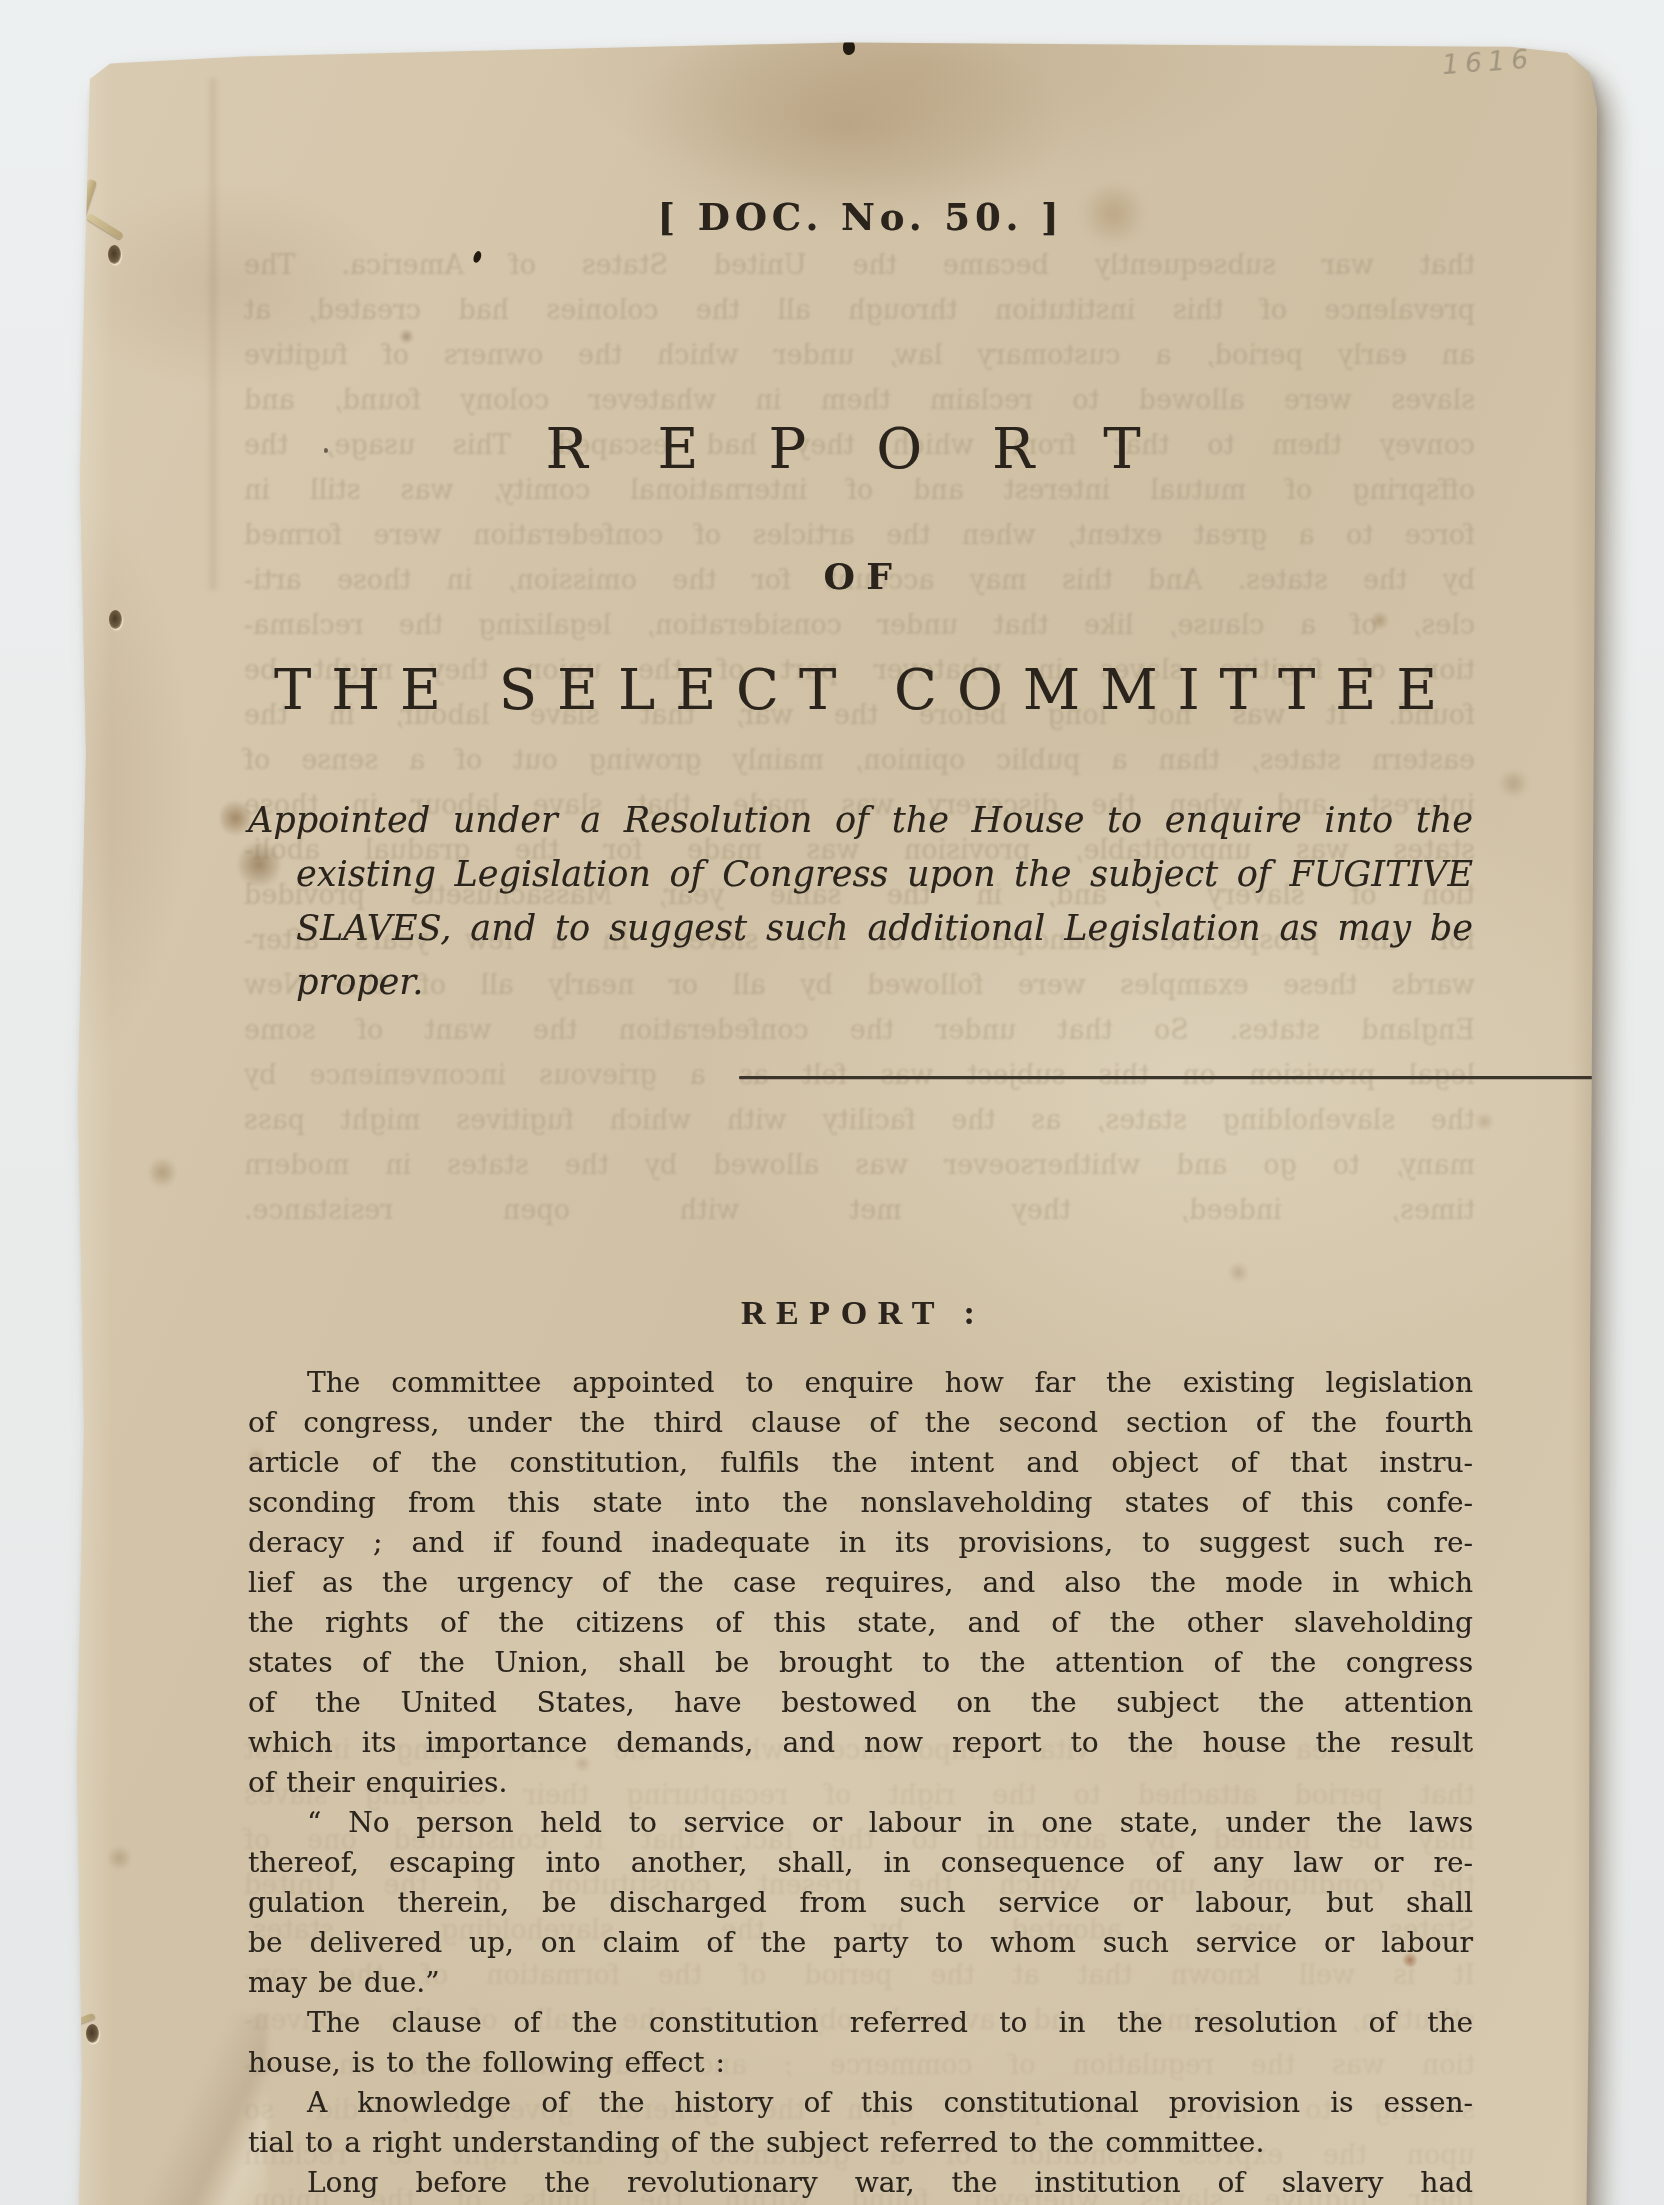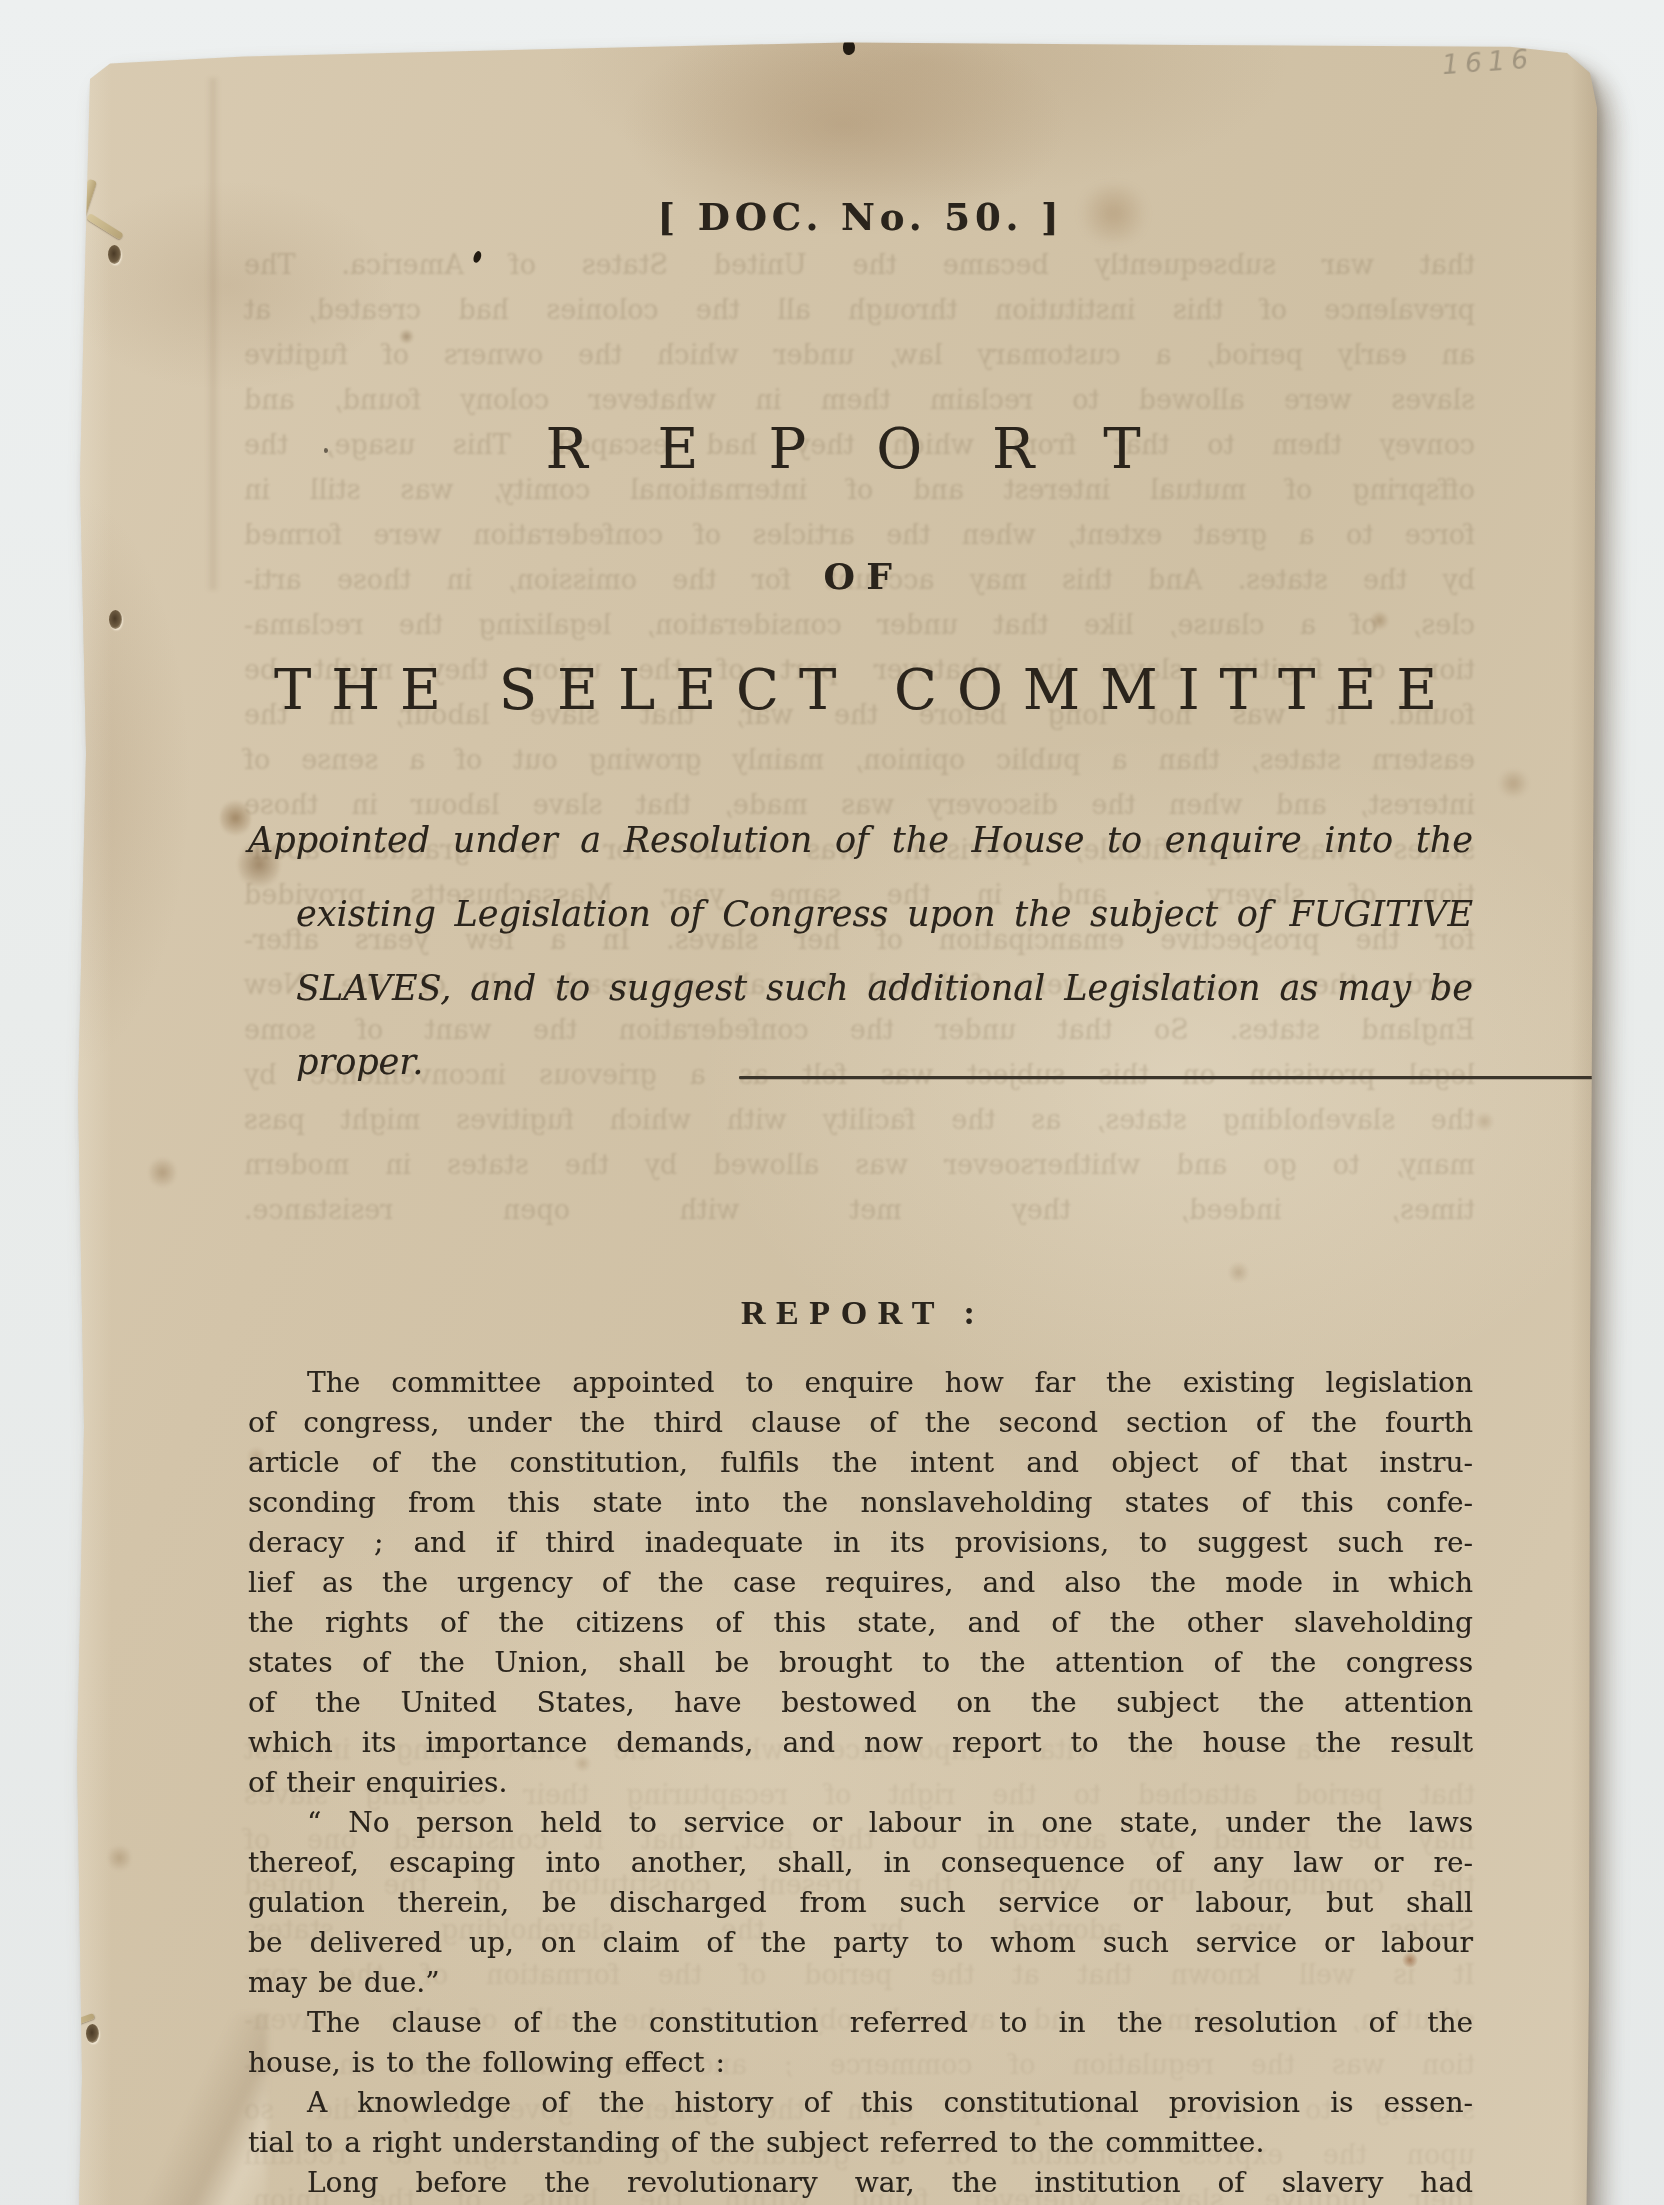--- a/index.html
+++ b/index.html
@@ -53,21 +53,21 @@
   .ghost-bottom{left:207px;top:1689px;width:1231px;opacity:.14;line-height:45px;}
   .content{position:absolute;left:211px;top:0;width:1225px;height:100%;color:#2a241c;
     text-shadow:0.3px 0.4px 0.3px rgba(42,36,28,.32);}
   .content > div{position:absolute;width:100%;}
   .center{text-align:center;}
   .t-doc{top:157px;font-size:37px;font-weight:bold;letter-spacing:4.9px;}
   .t-report{top:378px;font-size:56px;letter-spacing:70px;text-indent:35px;}
   .t-of{top:517px;font-size:36px;font-weight:bold;letter-spacing:11.5px;text-indent:5.7px;}
   .t-committee{top:619px;font-size:56px;letter-spacing:20px;text-indent:10px;}
   .subtitle{top:755px;font-style:italic;font-size:35px;line-height:54px;}
-  .subtitle .line{padding-left:48px;margin-top:20px;}
+  .subtitle .line{padding-left:48px;}
   .subtitle .line:first-child{padding-left:0;}
   .rule{top:1038px;left:491px;width:243px;height:3.1px;background:#3b352b;border-radius:1.3px;
     box-shadow:0 0.4px 0.4px rgba(59,53,43,.5);}
   .submission{top:1127px;font-size:28px;line-height:47px;}
   .submission .line:first-child{text-indent:59px;}
   .t-rpt2{top:1256px;font-size:34px;font-weight:bold;letter-spacing:10.6px;text-indent:5.3px;font-family:Liberation Serif, serif;}
   .bodytext{top:1325px;font-size:28px;line-height:40px;}
   .para .line:first-child{text-indent:59px;}
   .line{text-align:justify;text-align-last:justify;word-spacing:2.2px;}
   .line.end{text-align-last:left;}
@@ -155,21 +155,21 @@
           <div class="line end">proper.</div>
         </div>
       <div class="rule"></div>
       <div class="t-rpt2 center">REPORT :</div>
       <div class="bodytext">
           <div class="para">
             <div class="line">The committee appointed to enquire how far the existing legislation</div>
             <div class="line">of congress, under the third clause of the second section of the fourth</div>
             <div class="line">article of the constitution, fulfils the intent and object of that instru-</div>
             <div class="line">sconding from this state into the nonslaveholding states of this confe-</div>
-            <div class="line">deracy ; and if third inadequate in its provisions, to suggest such re-</div>
+            <div class="line">deracy ; and if found inadequate in its provisions, to suggest such re-</div>
             <div class="line">lief as the urgency of the case requires, and also the mode in which</div>
             <div class="line">the rights of the citizens of this state, and of the other slaveholding</div>
             <div class="line">states of the Union, shall be brought to the attention of the congress</div>
             <div class="line">of the United States, have bestowed on the subject the attention</div>
             <div class="line">which its importance demands, and now report to the house the result</div>
             <div class="line end">of their enquiries.</div>
           </div>
           <div class="para">
             <div class="line">“ No person held to service or labour in one state, under the laws</div>
             <div class="line">thereof, escaping into another, shall, in consequence of any law or re-</div>

